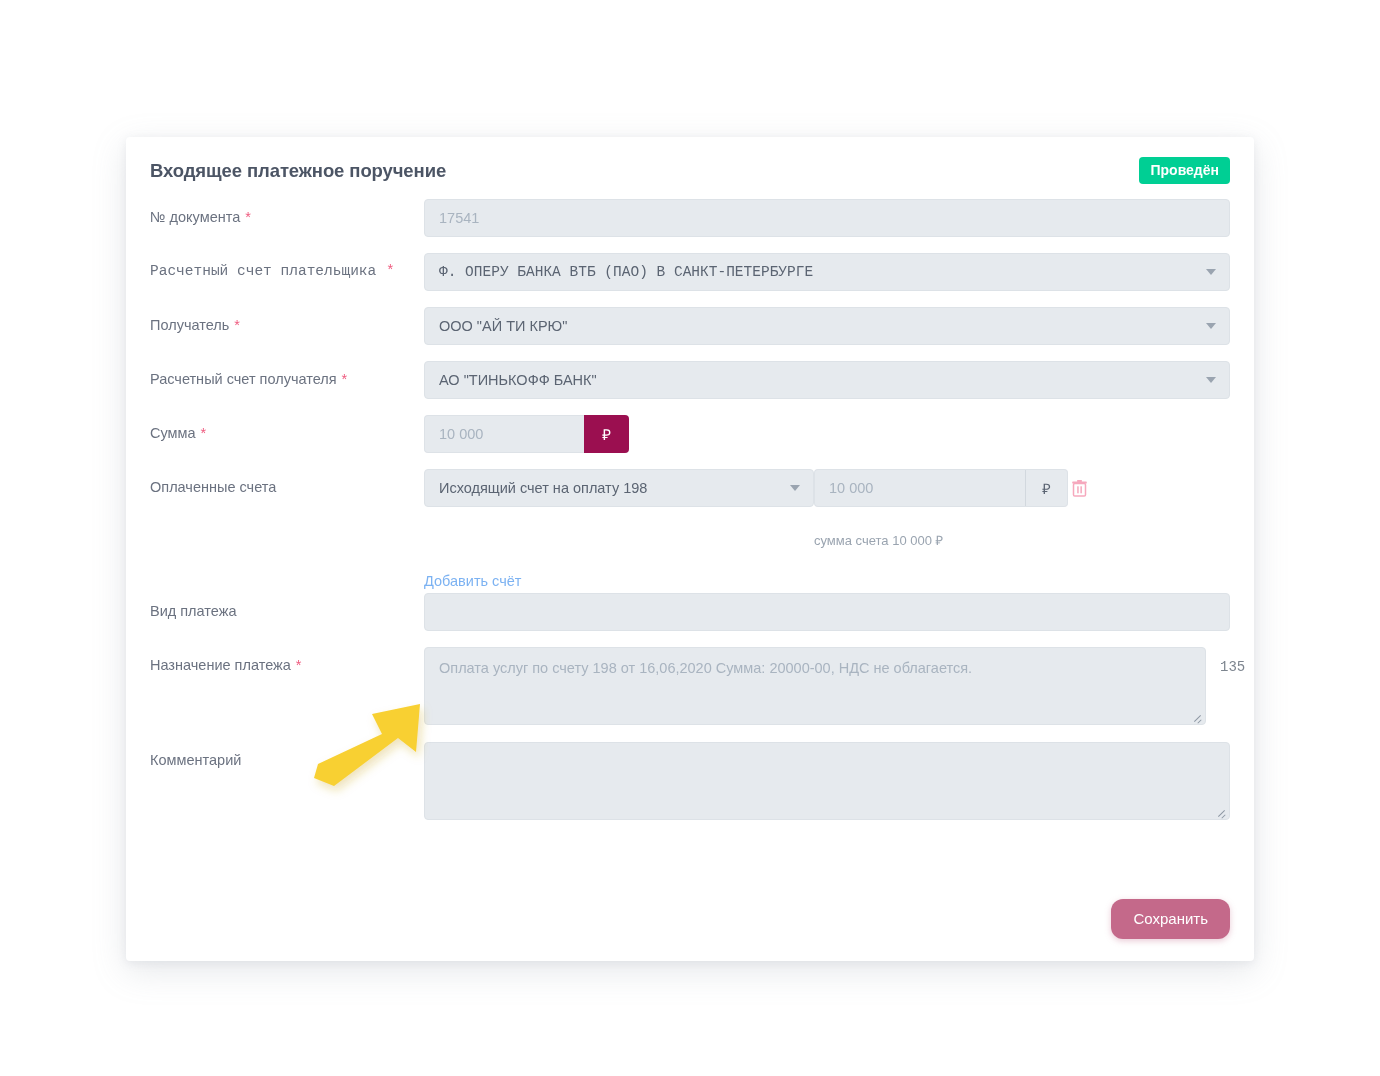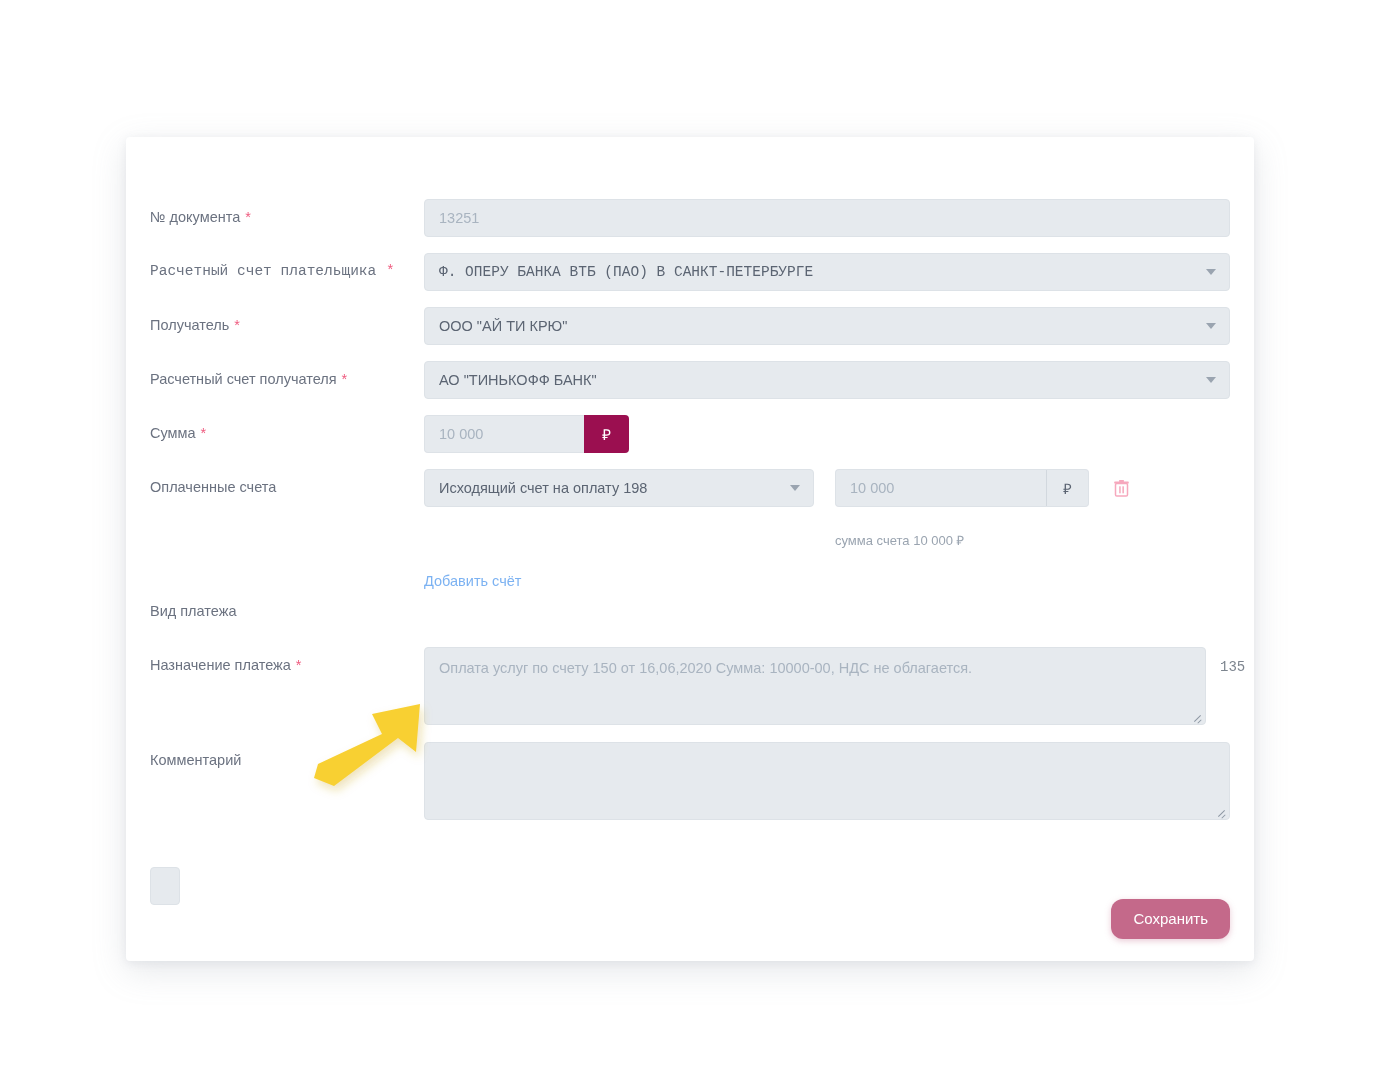--- a/index.html
+++ b/index.html
@@ -173,21 +173,20 @@
     justify-content: center;
     font-size: 15px;
     height: 38px;
     box-sizing: border-box;
   }
 
   
   .invoice-line {
     display: flex;
     align-items: flex-start;
-    gap: 21px;
   }
   .invoice-select {
     width: 390px;
     flex: 0 0 390px;
     position: relative;
   }
   .invoice-amount {
     width: 254px;
     flex: 0 0 254px;
   }
@@ -328,30 +327,34 @@
     pointer-events: none;
   }
 </style>
 </head>
 <body>
 
 <div class="page">
 
   <div class="card">
 
+    <div class="card-header">
+      <div class="card-title">Входящее платежное поручение</div>
+      <div class="status-badge">Проведён</div>
+    </div>
 
     <div class="form">
 
       <div class="row" style="height:54px;">
         <div class="label">
           <span>№ документа</span><span class="req">&nbsp;*</span>
         </div>
         <div class="control">
           <div class="field placeholder-text">
-            <span class="value">13251</span>
+            <span class="value">17541</span>
           </div>
         </div>
       </div>
 
 
       <div class="row" style="height:54px;font-family:Liberation Mono, monospace;">
         <div class="label">
           <span>Расчетный счет плательщика</span><span class="req">&nbsp;*</span>
         </div>
         <div class="control">
@@ -428,38 +431,38 @@
                 <rect x="5" y="0" width="5" height="2" rx="0.7" fill="#f6a8bd"></rect>
                 <rect x="5.2" y="6.3" width="1.5" height="7" fill="#f6a8bd"></rect>
                 <rect x="8.4" y="6.3" width="1.5" height="7" fill="#f6a8bd"></rect>
               </svg>
             </div>
           </div>
           <span class="add-link">Добавить счёт</span>
         </div>
       </div>
 
-      <div class="row" style="height:54px; margin-top:12px;flex-direction:column;">
+      <div class="row" style="height:54px; margin-top:12px;">
         <div class="label">
           <span>Вид платежа</span>
         </div>
         <div class="control">
           <div class="field">
             <span class="value"></span>
           </div>
         </div>
       </div>
 
       <div class="row" style="height:95px;">
         <div class="label">
           <span>Назначение платежа</span><span class="req">&nbsp;*</span>
         </div>
         <div class="control">
           <div class="textarea ta-purpose">
-            <span>Оплата услуг по счету 150 от 16,06,2020 Сумма: 10000-00, НДС не облагается.</span>
+            <span>Оплата услуг по счету 198 от 16,06,2020 Сумма: 20000-00, НДС не облагается.</span>
             <span class="resize-grip"></span>
           </div>
           <span class="char-counter">135</span>
         </div>
       </div>
 
       <div class="row" style="height:95px;">
         <div class="label">
           <span>Комментарий</span>
         </div>

